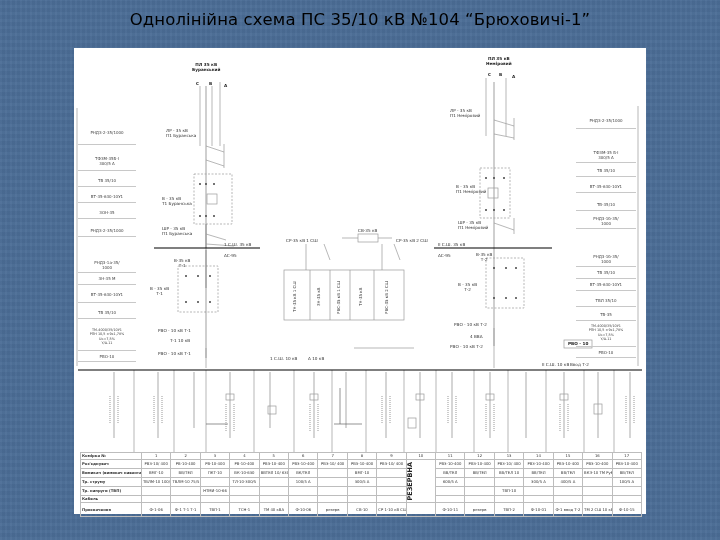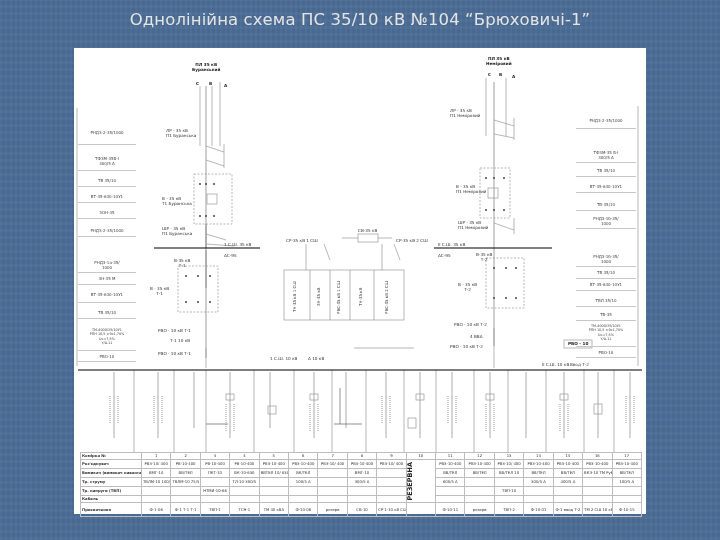--- a/index.html
+++ b/index.html
@@ -6,21 +6,21 @@
   body {
     width:720px; height:540px; overflow:hidden; position:relative;
     background:#4b6d96;
     background-image:
       repeating-linear-gradient(90deg, rgba(255,255,255,0.025) 0 2px, rgba(0,0,0,0.02) 2px 5px),
       repeating-linear-gradient(0deg, rgba(255,255,255,0.02) 0 3px, rgba(0,0,0,0.025) 3px 7px);
     font-family:"DejaVu Sans", sans-serif;
   }
   .title {
     position:absolute; left:0; top:10px; width:720px; text-align:center;
-    color:#e5e5e5; font-size:16.5px; letter-spacing:0.1px;
+    color:#000000; font-size:16.5px; letter-spacing:0.1px;
     font-family:"DejaVu Sans", sans-serif;
   }
   .sheet {
     position:absolute; left:74px; top:48px; width:572px; height:466px;
     background:#ffffff;
   }
   .sheet svg { position:absolute; left:0; top:0; }
   .lbl { position:absolute; font-size:4.2px; line-height:5px; color:#333; white-space:nowrap;
          font-family:"DejaVu Sans", sans-serif; }
   .lbl.b { font-weight:bold; color:#222; }

